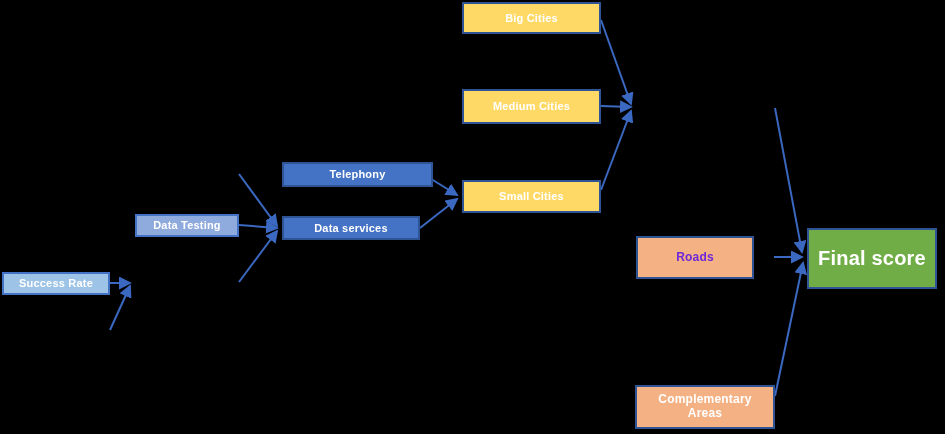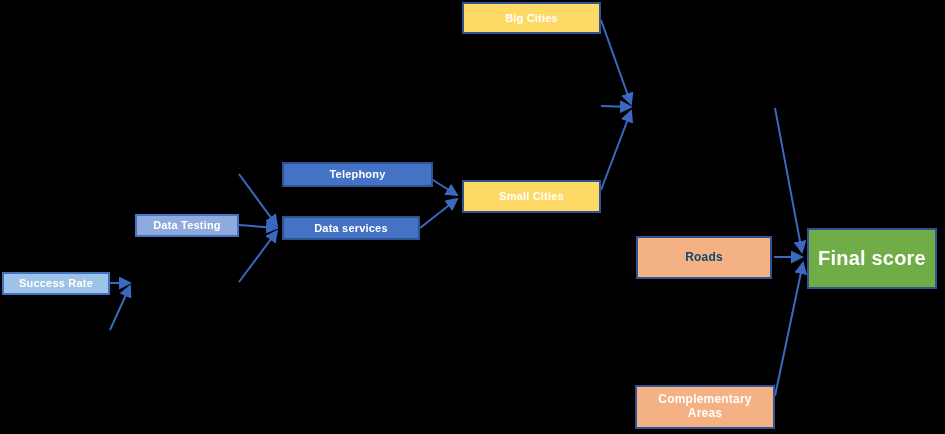--- a/index.html
+++ b/index.html
@@ -55,18 +55,19 @@
       <line x1="601" y1="190" x2="631" y2="111" stroke="#3B68C0" stroke-width="2" marker-end="url(#arrowhead)"></line>
       <line x1="775" y1="108" x2="802" y2="252" stroke="#3B68C0" stroke-width="2" marker-end="url(#arrowhead)"></line>
       <line x1="774" y1="257" x2="802" y2="257" stroke="#3B68C0" stroke-width="2" marker-end="url(#arrowhead)"></line>
       <line x1="775" y1="396" x2="803" y2="263" stroke="#3B68C0" stroke-width="2" marker-end="url(#arrowhead)"></line>
     </svg>
     <div class="node" style="left: 2px; top: 272px; width: 108px; height: 23px; background: rgb(157, 195, 230); border: 2px solid rgb(68, 114, 196); color: rgb(255, 255, 255); font-size: 11px;">Success Rate</div>
     <div class="node" style="left: 135px; top: 214px; width: 104px; height: 23px; background: rgb(143, 170, 220); border: 2px solid rgb(68, 114, 196); color: rgb(255, 255, 255); font-size: 11px;">Data Testing</div>
     <div class="node" style="left: 282px; top: 162px; width: 151px; height: 25px; background: rgb(68, 114, 196); border: 2px solid rgb(47, 84, 150); color: rgb(255, 255, 255); font-size: 11px;">Telephony</div>
     <div class="node" style="left: 282px; top: 216px; width: 138px; height: 24px; background: rgb(68, 114, 196); border: 2px solid rgb(47, 84, 150); color: rgb(255, 255, 255); font-size: 11px;">Data services</div>
     <div class="node" style="left: 462px; top: 2px; width: 139px; height: 32px; background: rgb(255, 217, 102); border: 2px solid rgb(47, 84, 150); color: rgb(255, 255, 255); font-size: 11px;">Big Cities</div>
+    <div class="node" style="left: 462px; top: 89px; width: 139px; height: 35px; background: rgb(255, 217, 102); border: 2px solid rgb(47, 84, 150); color: rgb(255, 255, 255); font-size: 11px;">Medium Cities</div>
     <div class="node" style="left: 462px; top: 180px; width: 139px; height: 33px; background: rgb(255, 217, 102); border: 2px solid rgb(47, 84, 150); color: rgb(255, 255, 255); font-size: 11px;">Small Cities</div>
-    <div class="node" style="left: 636px; top: 236px; width: 136px; height: 43px; background: rgb(244, 177, 131); border: 2px solid rgb(47, 84, 150); color: #0c4a6e; font-size: 12px;">Roads</div>
+    <div class="node" style="left: 636px; top: 236px; width: 118px; height: 43px; background: rgb(244, 177, 131); border: 2px solid rgb(47, 84, 150); color: #6d28d9; font-size: 12px;">Roads</div>
     <div class="node" style="left: 635px; top: 385px; width: 140px; height: 44px; background: rgb(244, 177, 131); border: 2px solid rgb(47, 84, 150); color: rgb(255, 255, 255); font-size: 12px;">Complementary
 Areas</div>
     <div class="node" style="left: 807px; top: 228px; width: 130px; height: 61px; background: rgb(112, 173, 71); border: 2px solid rgb(47, 84, 150); color: rgb(255, 255, 255); font-size: 20px;">Final score</div>
   </div>
 
 </body></html>

